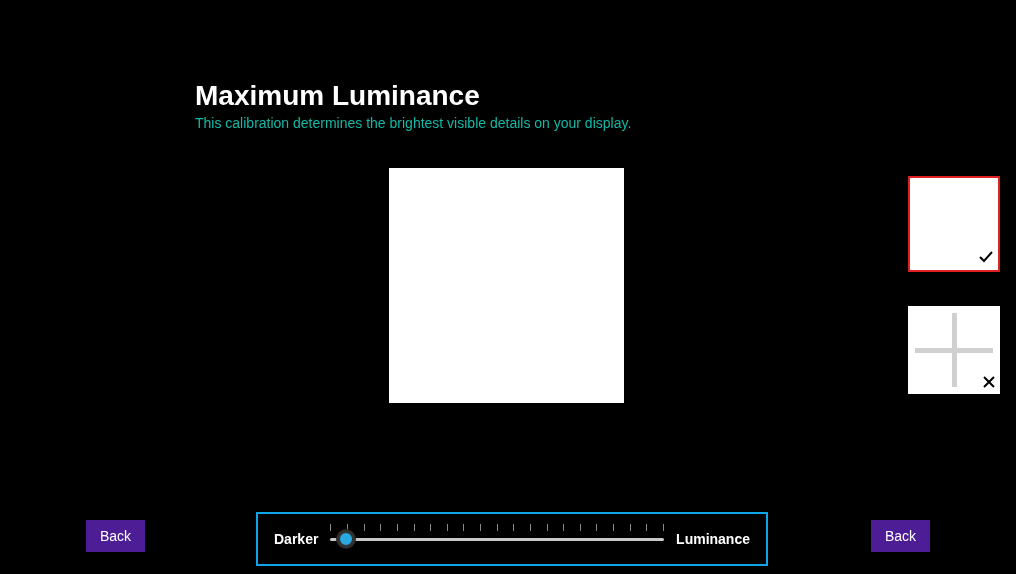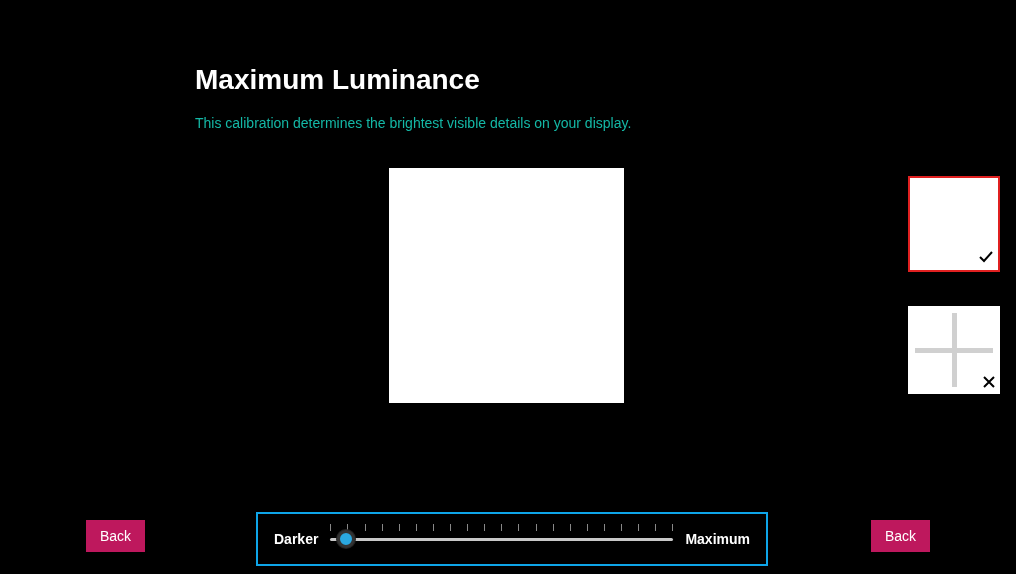--- a/index.html
+++ b/index.html
@@ -8,21 +8,21 @@
       height: 574px;
       background: #000;
       color: #fff;
       font-family: "Segoe UI", Arial, sans-serif;
       overflow: hidden;
       position: relative;
     }
     .title {
       position: absolute;
       left: 195px;
-      top: 64px;
+      top: 80px;
       font-size: 28px;
       font-weight: 600;
       text-align: center;
     }
     .subtitle {
       position: absolute;
       left: 195px;
       top: 115px;
       font-size: 14px;
       color: #14b8a6;
@@ -66,21 +66,21 @@
       inset: 7px;
       background: #d0d0d0;
       display: grid;
       grid-template-columns: 1fr 1fr;
       grid-template-rows: 1fr 1fr;
       gap: 5px;
     }
     .thumb .grid div { background: #fff; }
     .btn {
       position: absolute;
-      background: #be185d;
+      background: #4c1d95;
       color: #fff;
       border: none;
       padding: 8px 14px;
       font-size: 14px;
       cursor: pointer;
       font-family: inherit;
     }
     .btn-back { left: 86px; bottom: 22px; }
     .btn-next { right: 86px; bottom: 22px; }
     .slider-wrap {
@@ -193,14 +193,14 @@
         <span></span>
         <span></span>
         <span></span>
         <span></span>
         <span></span>
         <span></span>
       </div>
     <div class="track-line"></div>
     <div class="thumb-handle" id="slider-thumb" style="left: 2%;"></div>
   </div>
-  <span class="slider-label-r">Maximum</span>
+  <span class="slider-label-r">Luminance</span>
 </div>
 
 </body></html>

